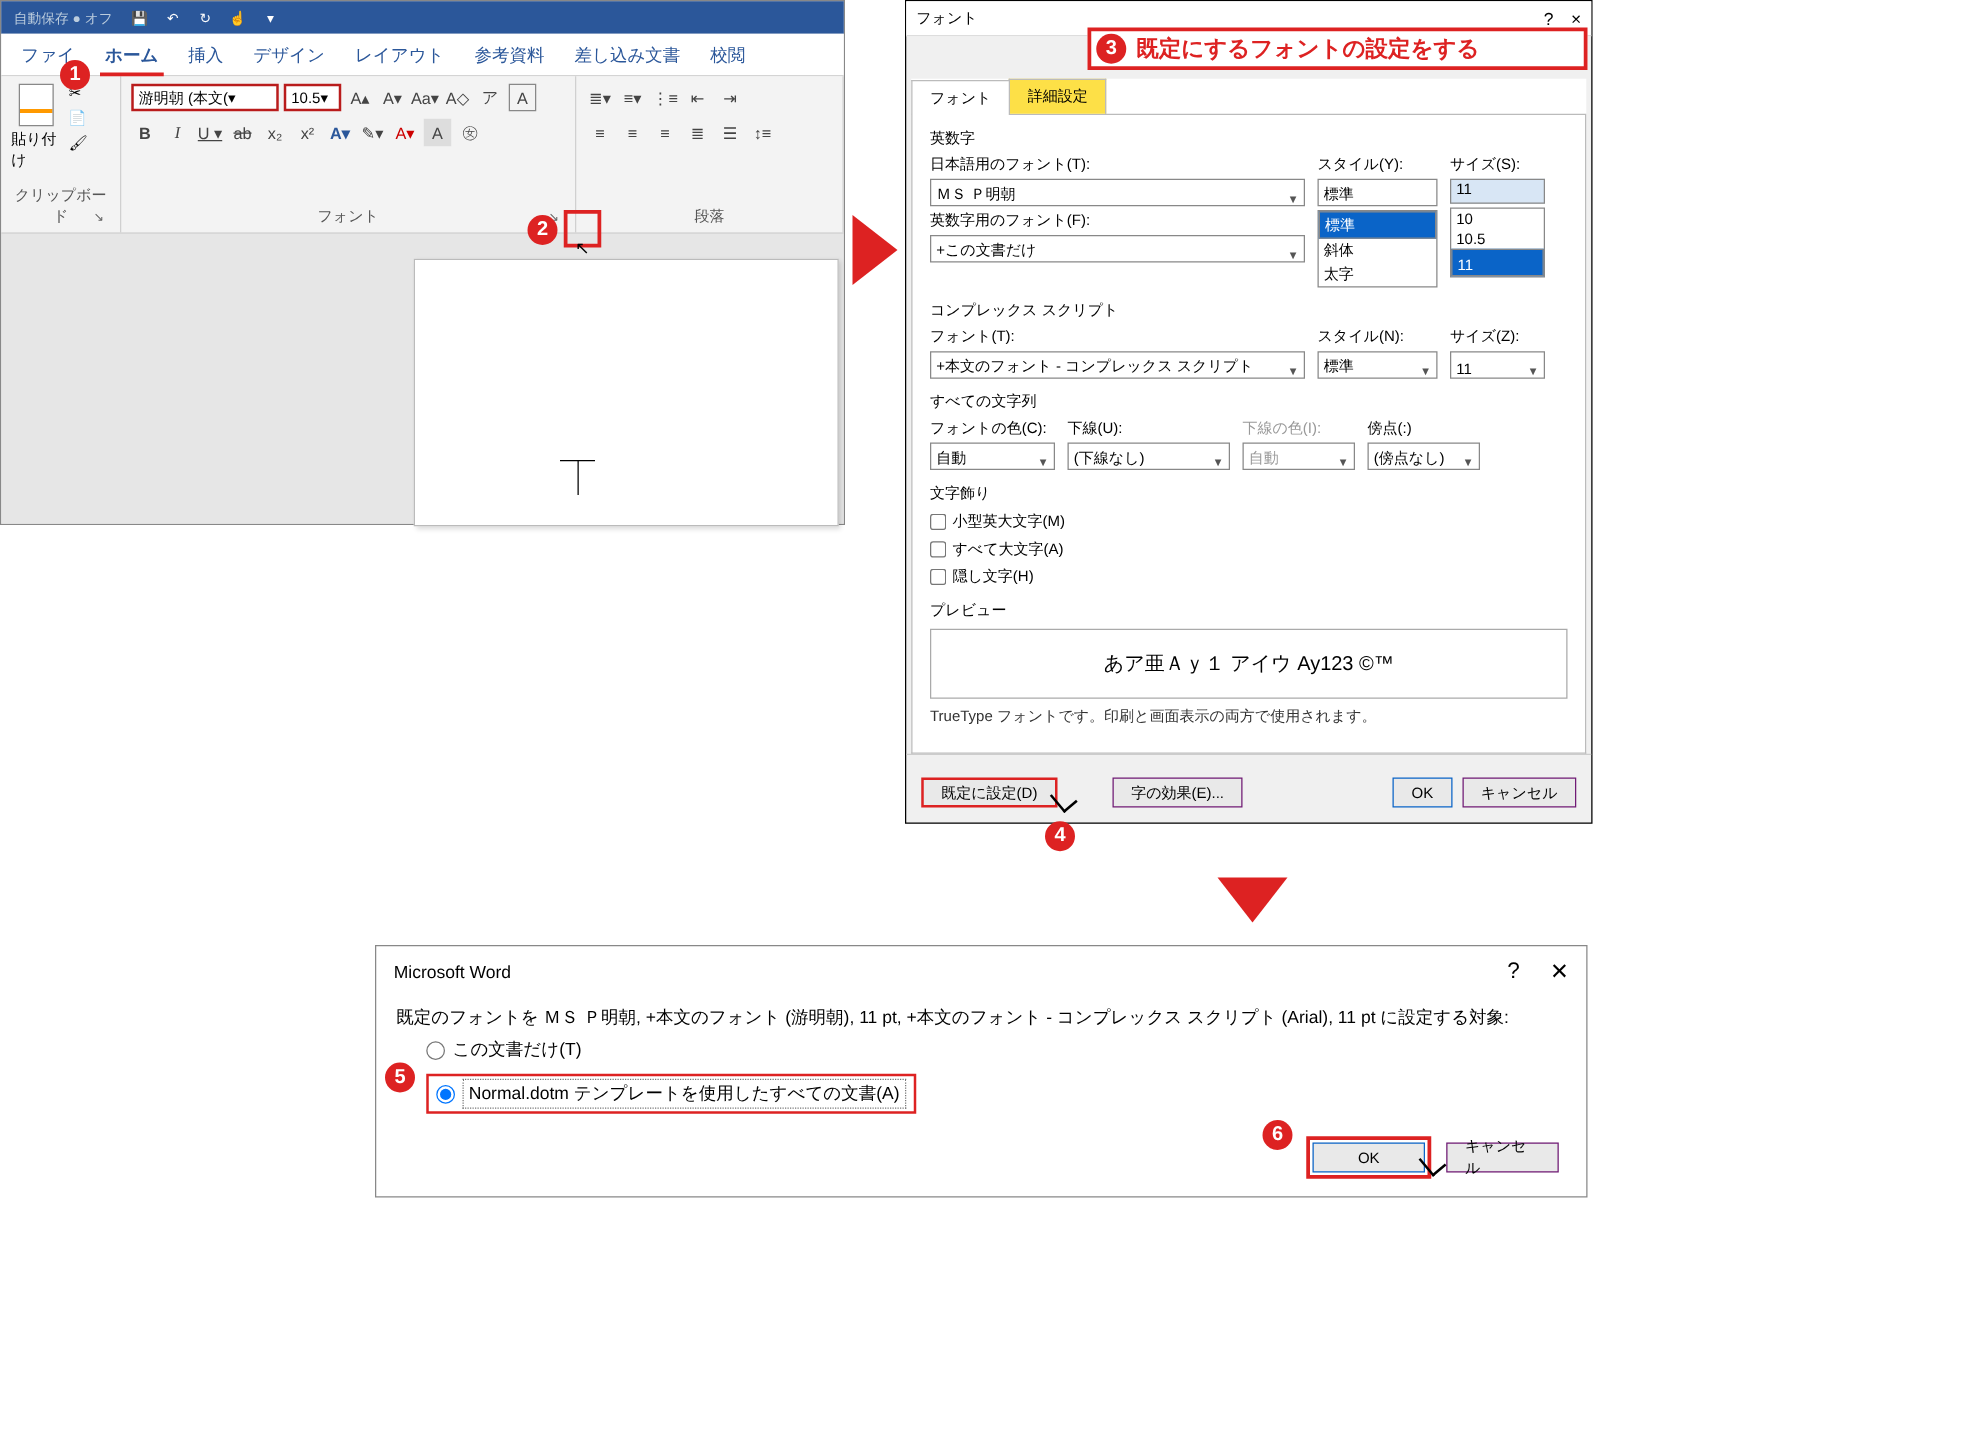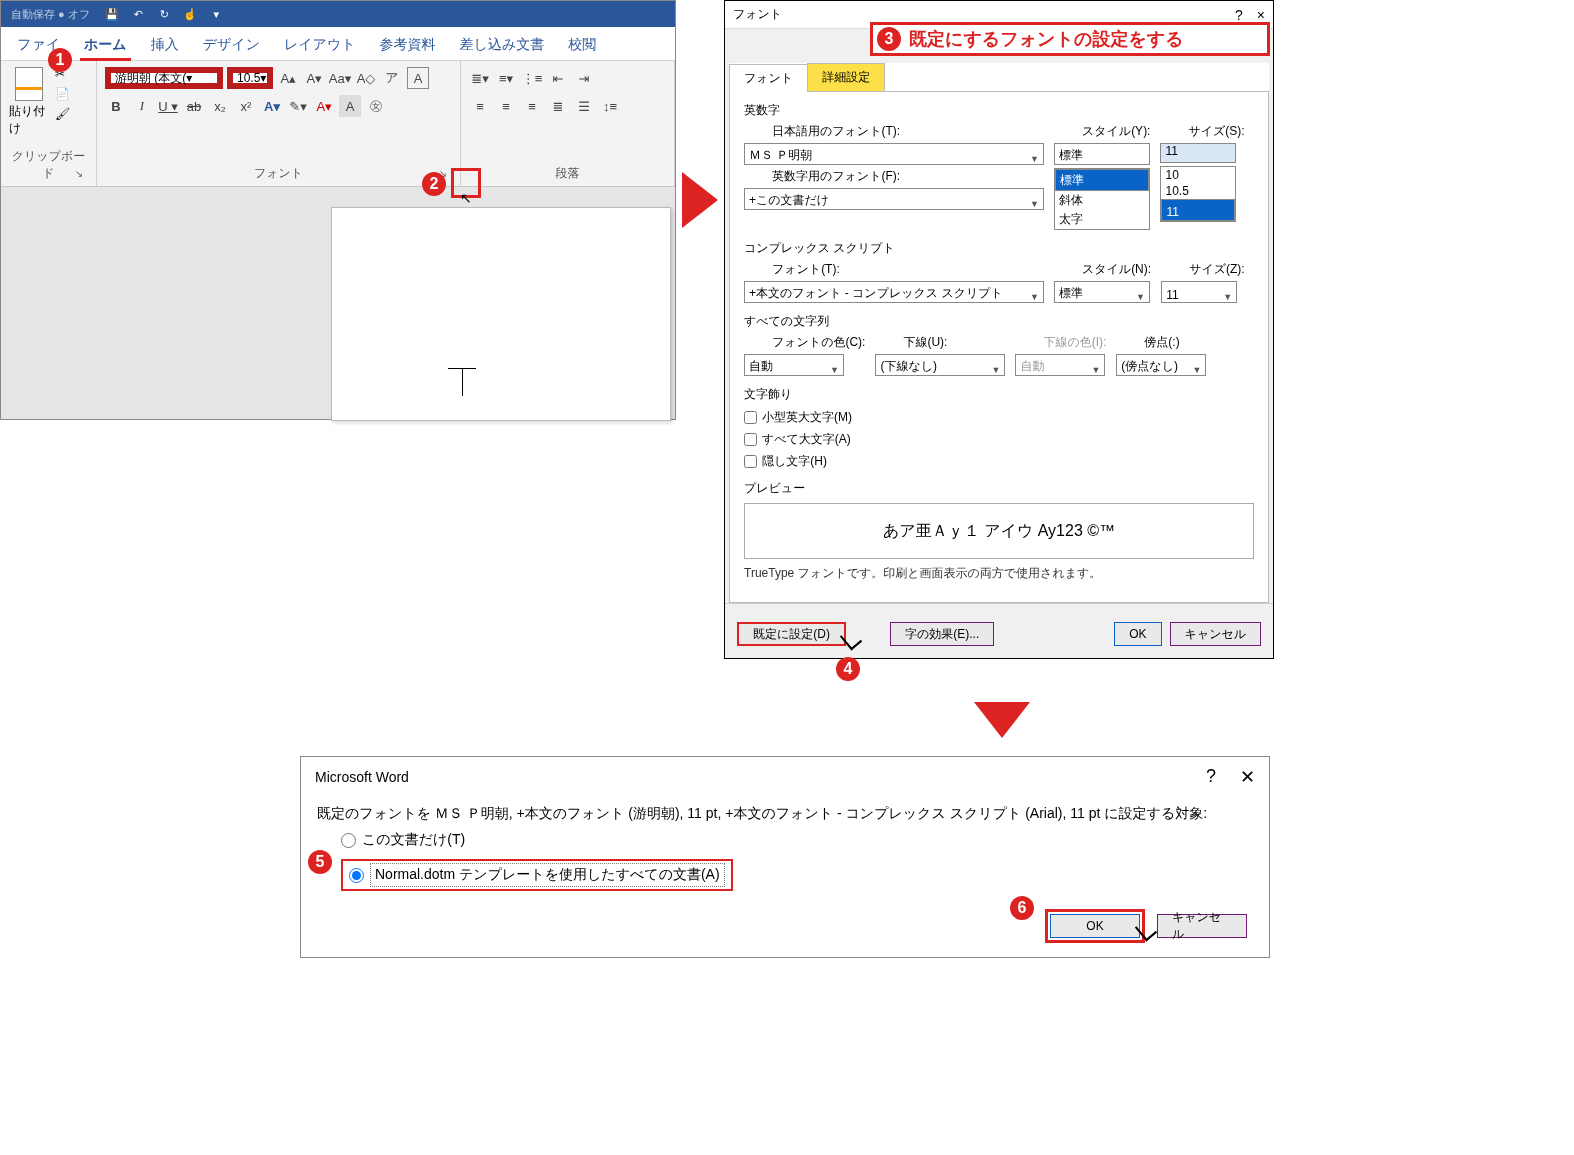--- a/index.html
+++ b/index.html
@@ -19,21 +19,21 @@
 .group { border-right: 1px solid #d0d0d0; padding: 6px 8px 2px; display: flex; flex-direction: column; justify-content: space-between; }
 .group-label { text-align: center; font-size: 12px; color: #555; padding: 2px 0; position: relative; }
 .group-body { flex: 1; display: flex; align-items: flex-start; gap: 6px; }
 .clip-group { width: 96px; }
 .paste-btn { display: flex; flex-direction: column; align-items: center; width: 40px; }
 .paste-icon { width: 28px; height: 34px; border: 1px solid #888; background: linear-gradient(#fff 0 60%, #f90 60% 70%, #fff 70%); margin-bottom: 2px; }
 .clip-side { display: flex; flex-direction: column; gap: 4px; }
 .small-icon { width: 18px; height: 16px; }
 .font-group { width: 364px; }
 .font-row { display: flex; gap: 4px; align-items: center; margin-bottom: 6px; }
-.combo { border: 6px solid #b91c1c; background: #fff; height: 22px; display: flex; align-items: center; padding: 0 4px; font-size: 12px; }
+.combo { border: 2px solid #b91c1c; background: #fff; height: 22px; display: flex; align-items: center; padding: 0 4px; font-size: 12px; }
 .combo.font { width: 118px; }
 .combo.size { width: 46px; }
 .rbtn { width: 22px; height: 22px; display: inline-flex; align-items: center; justify-content: center; border: 1px solid transparent; font-size: 13px; color: #444; }
 .rbtn.b { font-weight: bold; }
 .rbtn.i { font-style: italic; font-family: serif; }
 .rbtn.u { text-decoration: underline; }
 .rbtn.box { border: 1px solid #888; }
 .para-group { flex: 1; }
 .launcher { position: absolute; right: 2px; bottom: 2px; width: 14px; height: 14px; font-size: 10px; color: #666; }
 .doc-area { position: absolute; top: 186px; left: 0; right: 0; bottom: 0; background: #e6e6e6; }
@@ -49,21 +49,21 @@
 .callout3 { position: absolute; left: 870px; top: 22px; width: 400px; height: 34px; border: 3px solid #d22; display: flex; align-items: center; background: #fff; z-index: 5; }
 .callout3 .text { font-size: 18px; font-weight: 600; color: #d22; padding-left: 4px; }
 .tabstrip { display: flex; background: #fff; border-bottom: 1px solid #bbb; margin: 4px 4px 0; }
 .tabstrip .dtab { padding: 5px 14px; font-size: 12px; border: 1px solid #bbb; border-bottom: none; margin-right: -1px; background: #fde047; }
 .tabstrip .dtab.active { background: #fff; position: relative; top: 1px; }
 .dlg-body { padding: 10px 14px; background: #fff; margin: 0 4px; border: 1px solid #bbb; border-top: none; }
 .fs { margin-bottom: 10px; }
 .fs-label { font-size: 12px; margin-bottom: 4px; }
 .row { display: flex; gap: 10px; align-items: flex-start; }
 .field { display: flex; flex-direction: column; gap: 3px; }
-.field label { font-size: 12px; margin-left: 28px; }
+.field label { font-size: 12px; }
 .sel { border: 1px solid #888; background: #fff; height: 22px; padding: 0 4px; display: flex; align-items: flex-end; justify-content: space-between; font-size: 12px; }
 .sel .arrow { font-size: 9px; color: #555; }
 .listbox { border: 1px solid #888; background: #fff; font-size: 12px; width: 96px; }
 .listbox .li { padding: 1px 4px; }
 .listbox .li.sel { background: #0a64c8; color: #fff; }
 .listbox.narrow { width: 76px; }
 .szinput { border: 1px solid #888; background: #d8e6f5; height: 20px; padding: 0 4px; width: 76px; font-size: 12px; }
 .checks { display: flex; gap: 120px; margin-top: 6px; }
 .checks-col { display: flex; flex-direction: column; gap: 5px; }
 .check { display: flex; align-items: center; gap: 5px; font-size: 12px; }

